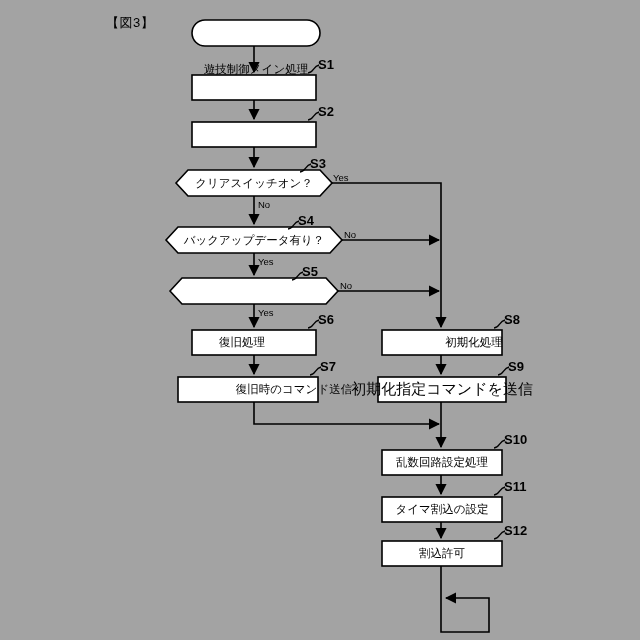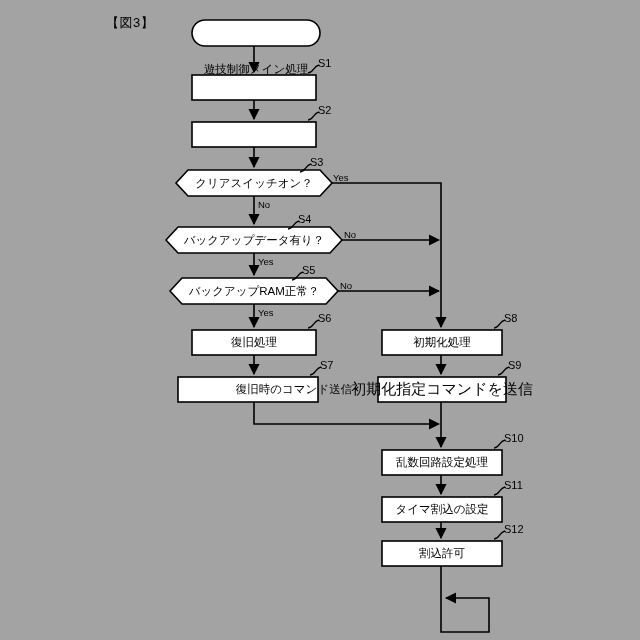--- a/index.html
+++ b/index.html
@@ -41,22 +41,23 @@
     align-items: center;
     justify-content: center;
     text-align: center;
     font-size: 11.5px;
     line-height: 1.1;
     white-space: nowrap;
     pointer-events: none;
   }
   .step-label {
     position: absolute;
-    font-size: 11px;
+    font-size: 13px;
     white-space: nowrap;
+    font-weight: bold;
   }
   .edge-label {
     position: absolute;
     font-size: 9.5px;
     white-space: nowrap;
   }
 </style>
 </head>
 <body>
 
@@ -129,24 +130,23 @@
       <path d="M 498 375 C 504 375 503 368 509 367" stroke-width="1.3"></path>
       <path d="M 494 448 C 500 448 499 441 505 440" stroke-width="1.3"></path>
       <path d="M 494 495 C 500 495 499 488 505 487" stroke-width="1.3"></path>
       <path d="M 494 539 C 500 539 499 532 505 531" stroke-width="1.3"></path>
     </g>
   </svg>
 
   <div class="node-text" style="left:192px; top:20px; width:128px; height:26px;margin-top:36px;">遊技制御メイン処理</div>
   <div class="node-text" style="left:176px; top:170px; width:156px; height:26px;">クリアスイッチオン？</div>
   <div class="node-text" style="left:166px; top:227px; width:176px; height:26px;">バックアップデータ有り？</div>
-  <div class="node-text" style="left:170px; top:278px; width:168px; height:26px;">バックアップRAM正常？</div>
-  <div class="node-text" style="left:192px; top:330px; width:124px; height:25px;">復旧処理</div>
+  <div class="node-text" style="left:180px; top:330px; width:124px; height:25px;">復旧処理</div>
   <div class="node-text" style="left:178px; top:377px; width:140px; height:25px;padding-left:46px;">復旧時のコマンド送信</div>
-  <div class="node-text" style="left:382px; top:330px; width:120px; height:25px;">初期化処理</div>
+  <div class="node-text" style="left:382px; top:330px; width:120px; height:25px;padding-left:32px;">初期化処理</div>
   <div class="node-text" style="left:378px; top:377px; width:128px; height:25px; font-size:15px;">初期化指定コマンドを送信</div>
   <div class="node-text" style="left:382px; top:450px; width:120px; height:25px;">乱数回路設定処理</div>
   <div class="node-text" style="left:382px; top:497px; width:120px; height:25px;">タイマ割込の設定</div>
   <div class="node-text" style="left:382px; top:541px; width:120px; height:25px;">割込許可</div>
 
   <div class="step-label" style="left:318px; top:57px;">S1</div>
   <div class="step-label" style="left:318px; top:104px;">S2</div>
   <div class="step-label" style="left:310px; top:156px;">S3</div>
   <div class="step-label" style="left:298px; top:213px;">S4</div>
   <div class="step-label" style="left:302px; top:264px;">S5</div>

